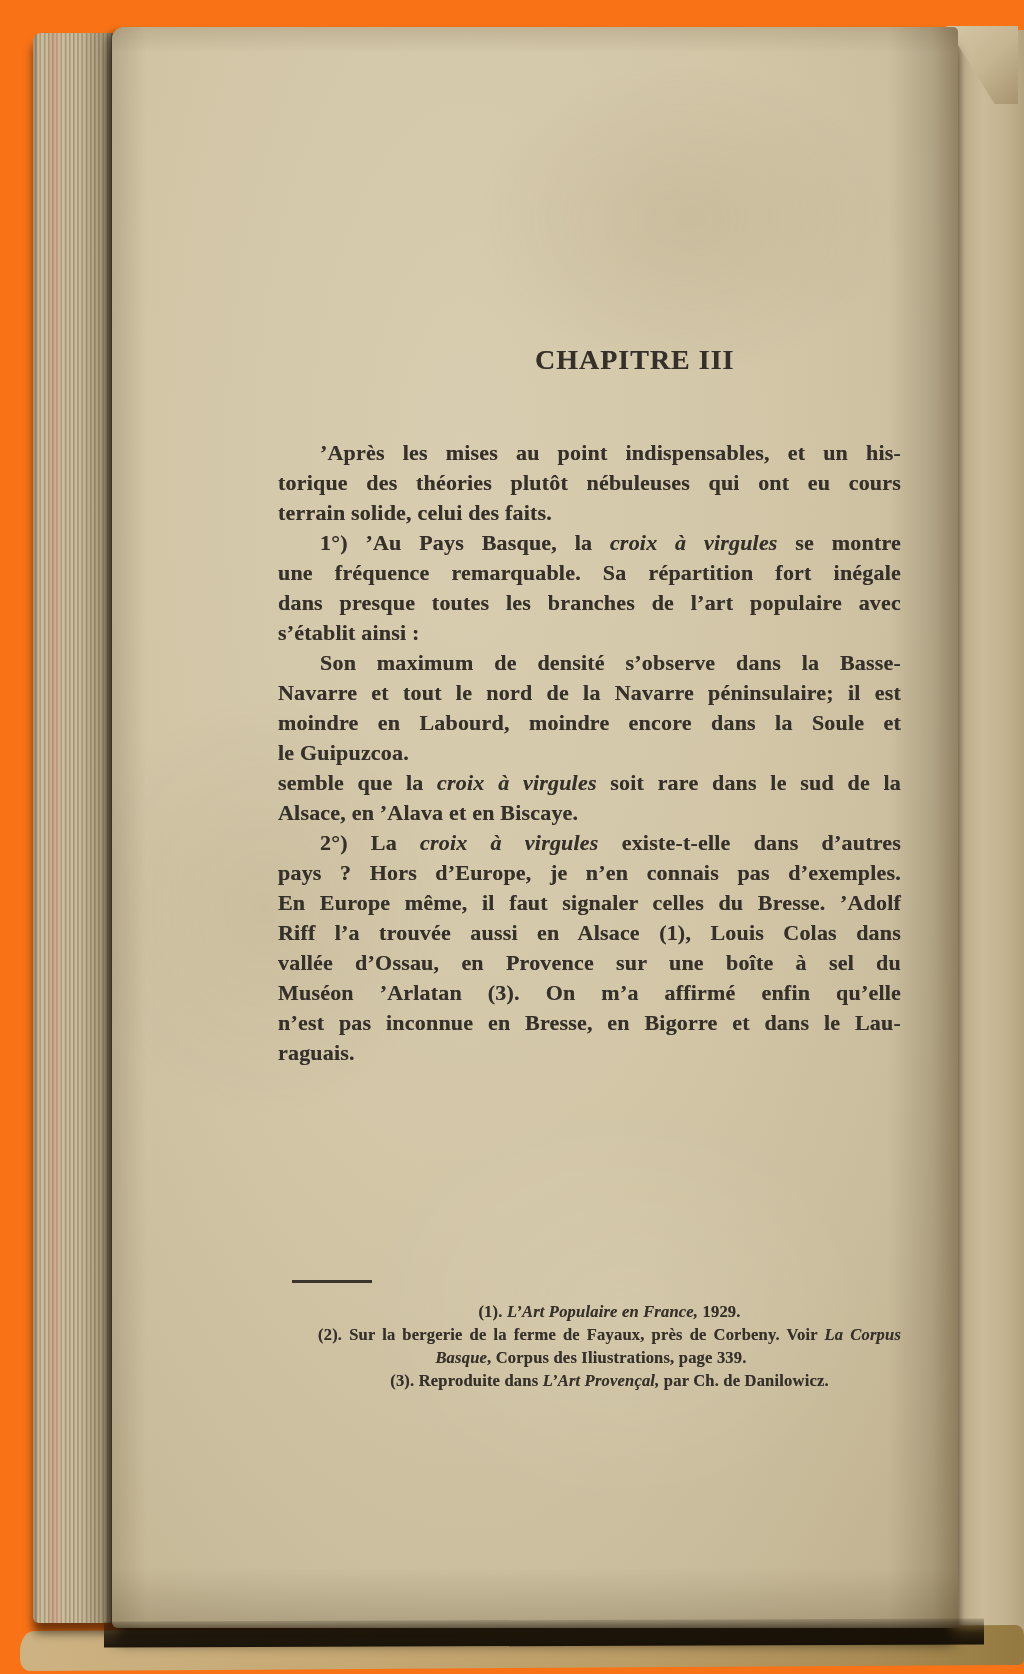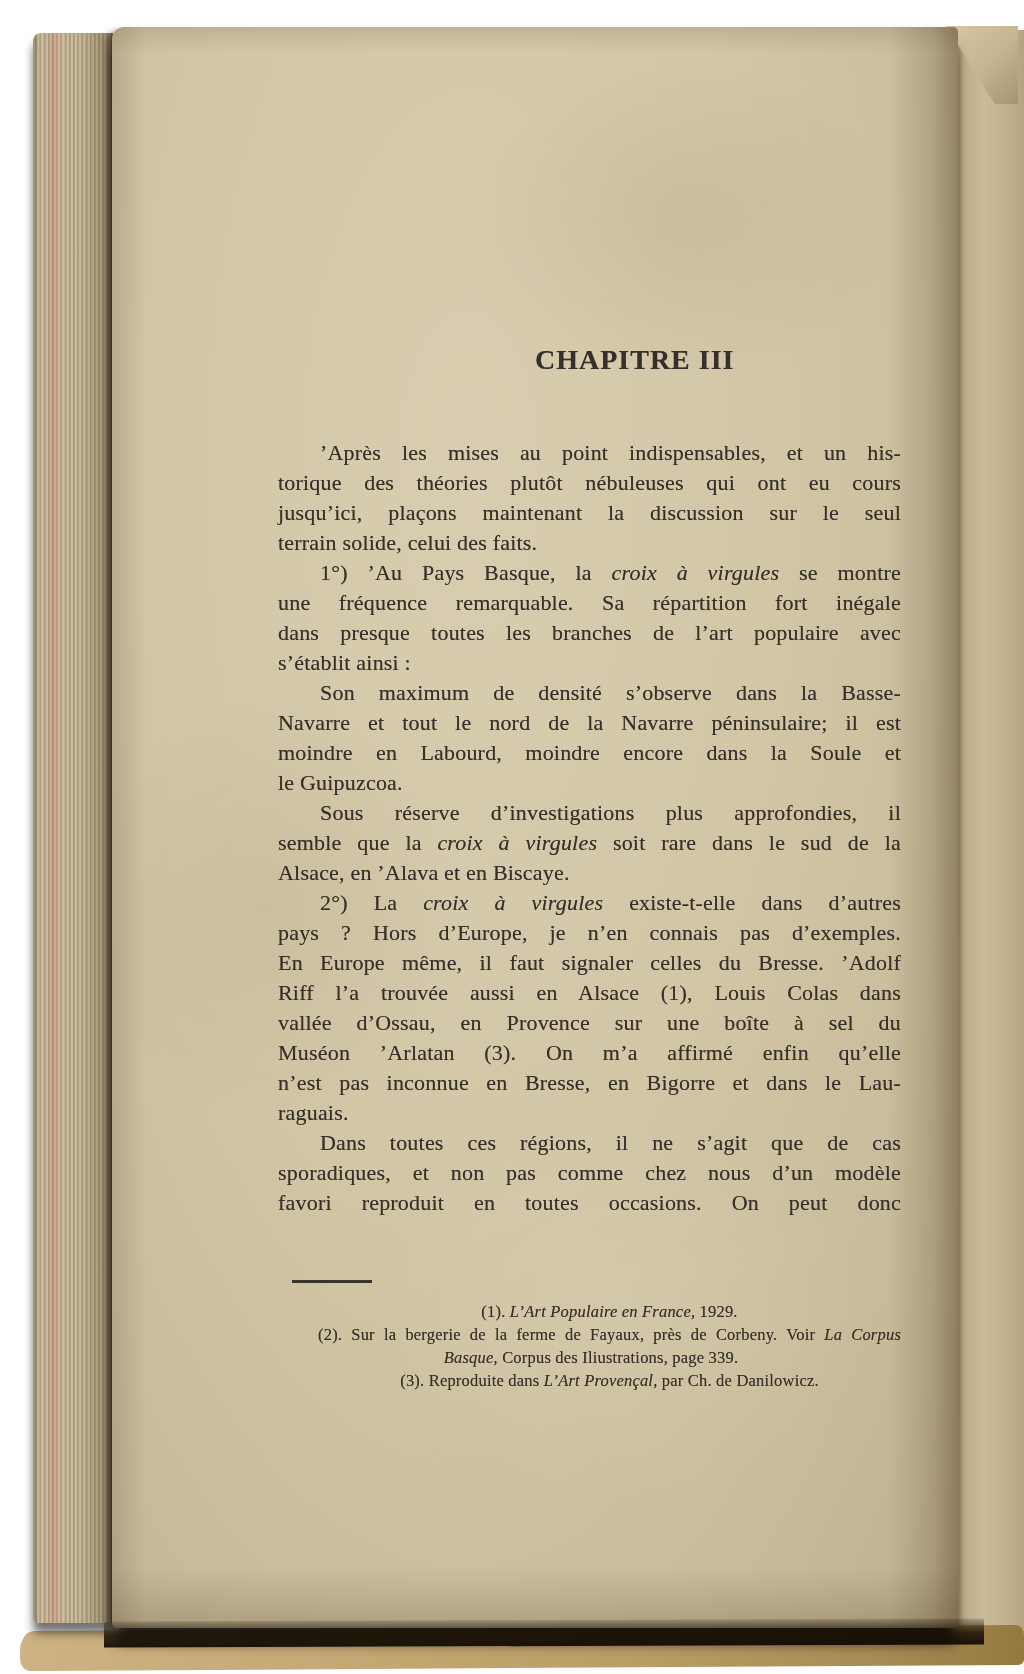--- a/index.html
+++ b/index.html
@@ -1,18 +1,18 @@
 <!DOCTYPE html>
 <html><head>
 <meta charset="utf-8">
 <style>
   html,body{margin:0;padding:0;background:#141311;}
   .stage{
     position:relative;width:1024px;height:1674px;overflow:hidden;
-    background:#ffffff;
+    background:#f97316;
     font-family:"Liberation Serif","DejaVu Serif",serif;
   }
   
   .next-page{
     position:absolute;left:950px;top:30px;width:74px;height:1628px;
     background:linear-gradient(90deg,#6e5f45 0px,#8d7c5e 4px,#c0ae8b 14px,#cbbb9a 34px,#c2b18e 58px,#b4a37f 74px);
     z-index:1;
   }
   
   .corner-flap{
@@ -67,21 +67,21 @@
   }
   
   .under-shadow{
     position:absolute;left:104px;top:1620px;width:880px;height:26px;
     background:linear-gradient(180deg,rgba(20,12,2,.15) 0,rgba(20,12,2,.8) 55%,rgba(10,6,0,.9) 100%);
     transform:rotate(-0.2deg);
     z-index:6;
   }
 
   
-  .ink{color:#35302a;text-shadow:0 0 .5px rgba(53,48,42,.55);}
+  .ink{color:#35302a;text-shadow:0 0 .5px rgba(53,48,42,.55);font-weight:bold;}
   .chapter-title{
     position:absolute;left:535px;top:344px;
     font-size:28px;font-weight:bold;letter-spacing:1px;white-space:nowrap;
     z-index:7;
   }
   .body-text{
     position:absolute;left:278px;top:438px;width:623px;
     font-size:22px;letter-spacing:.2px;
     z-index:7;
   }
@@ -116,55 +116,48 @@
   <div class="page-stack"></div>
   <div class="page"></div>
   <div class="page-texture"></div>
   <div class="under-shadow"></div>
 
   <div class="chapter-title ink">CHAPITRE III</div>
   <div class="body-text ink">
       <div>
         <div class="line first">’Après les mises au point indispensables, et un his-</div>
         <div class="line">torique des théories plutôt nébuleuses qui ont eu cours</div>
-        <div class="line">jusqu’ici, plaçons maintenant la discussion sur le seul</div>
         <div class="line endline">terrain solide, celui des faits.</div>
       </div>
       <div>
         <div class="line first">1°) ’Au Pays Basque, la <i>croix à virgules</i> se montre</div>
         <div class="line">une fréquence remarquable. Sa répartition fort inégale</div>
         <div class="line">dans presque toutes les branches de l’art populaire avec</div>
         <div class="line endline">s’établit ainsi :</div>
       </div>
       <div>
         <div class="line first">Son maximum de densité s’observe dans la Basse-</div>
         <div class="line">Navarre et tout le nord de la Navarre péninsulaire; il est</div>
         <div class="line">moindre en Labourd, moindre encore dans la Soule et</div>
         <div class="line endline">le Guipuzcoa.</div>
       </div>
       <div>
-        <div class="line first">Sous réserve d’investigations plus approfondies, il</div>
         <div class="line">semble que la <i>croix à virgules</i> soit rare dans le sud de la</div>
         <div class="line endline">Alsace, en ’Alava et en Biscaye.</div>
       </div>
       <div>
         <div class="line first">2°) La <i>croix à virgules</i> existe-t-elle dans d’autres</div>
         <div class="line">pays ? Hors d’Europe, je n’en connais pas d’exemples.</div>
         <div class="line">En Europe même, il faut signaler celles du Bresse. ’Adolf</div>
         <div class="line">Riff l’a trouvée aussi en Alsace (1), Louis Colas dans</div>
         <div class="line">vallée d’Ossau, en Provence sur une boîte à sel du</div>
         <div class="line">Muséon ’Arlatan (3). On m’a affirmé enfin qu’elle</div>
         <div class="line">n’est pas inconnue en Bresse, en Bigorre et dans le Lau-</div>
         <div class="line endline">raguais.</div>
       </div>
-      <div>
-        <div class="line first">Dans toutes ces régions, il ne s’agit que de cas</div>
-        <div class="line">sporadiques, et non pas comme chez nous d’un modèle</div>
-        <div class="line">favori reproduit en toutes occasions. On peut donc</div>
-      </div>
     </div>
   <div class="footnote-rule"></div>
   <div class="footnotes ink">
       <div class="fline indent">(1). <i>L’Art Populaire en France,</i> 1929.</div>
       <div class="fline indent justify">(2). Sur la bergerie de la ferme de Fayaux, près de Corbeny. Voir <i>La Corpus</i></div>
       <div class="fline"><i>Basque</i>, Corpus des Iliustrations, page 339.</div>
       <div class="fline indent">(3). Reproduite dans <i>L’Art Provençal,</i> par Ch. de Danilowicz.</div>
     </div>
 </div>
 

